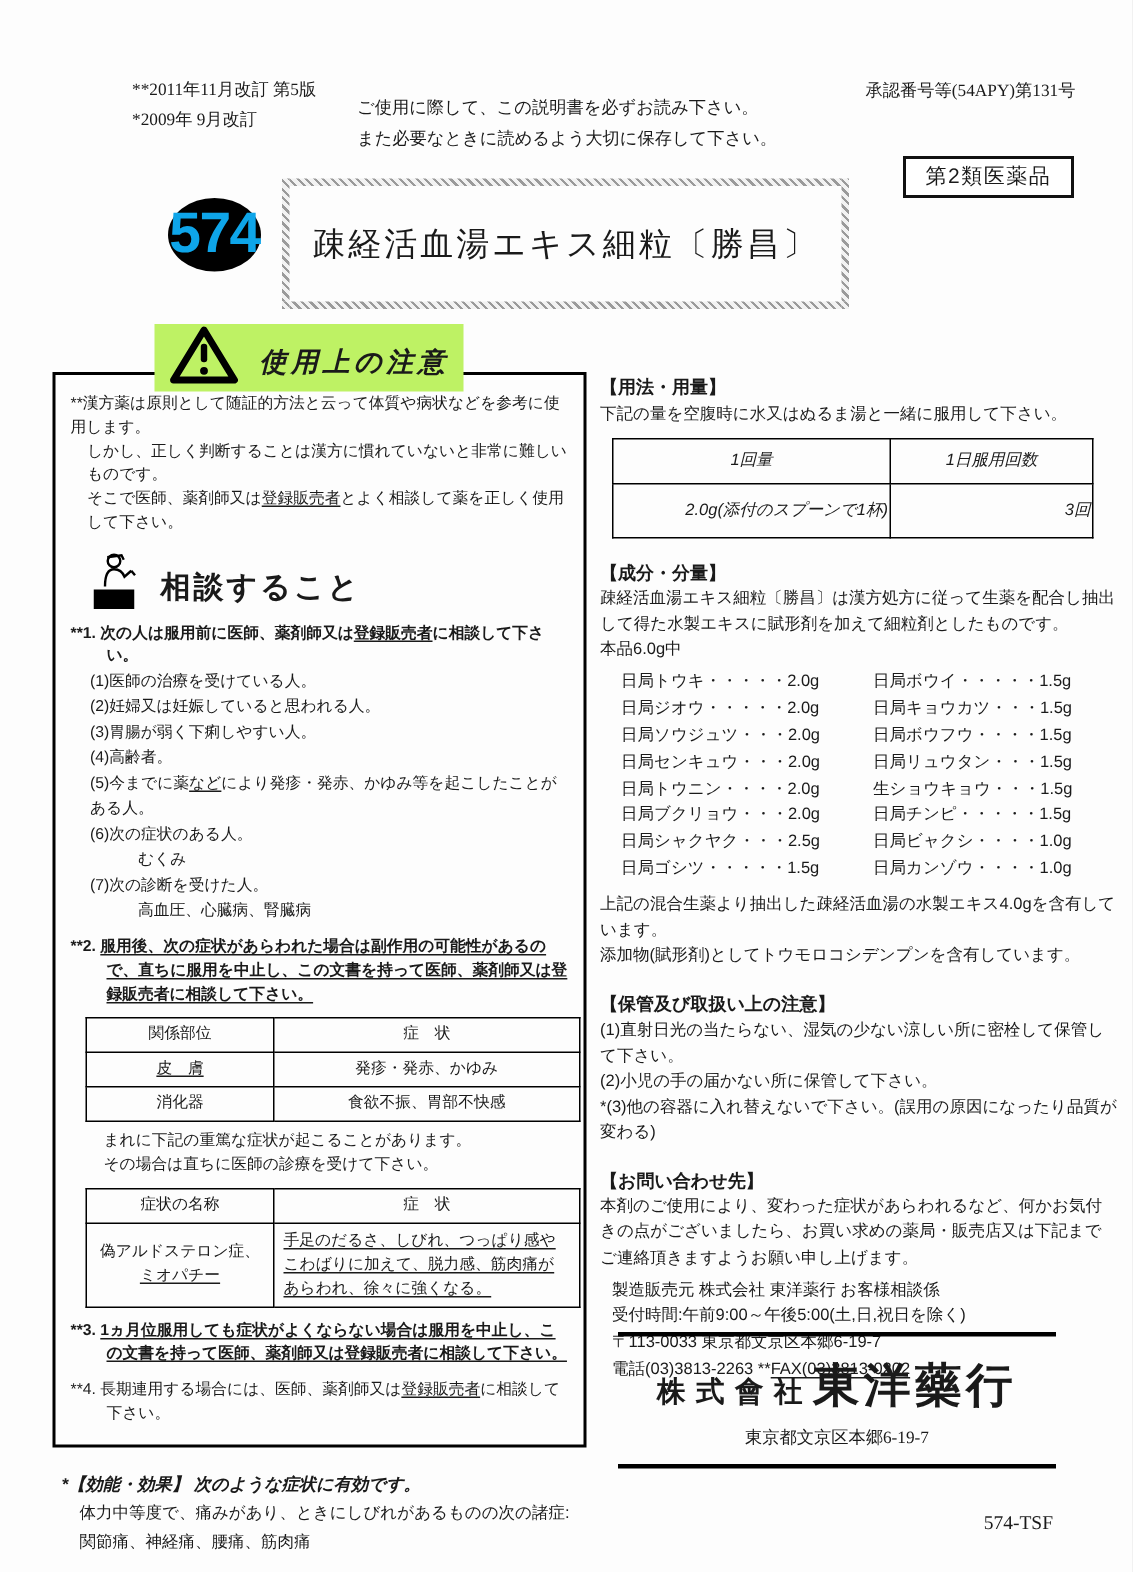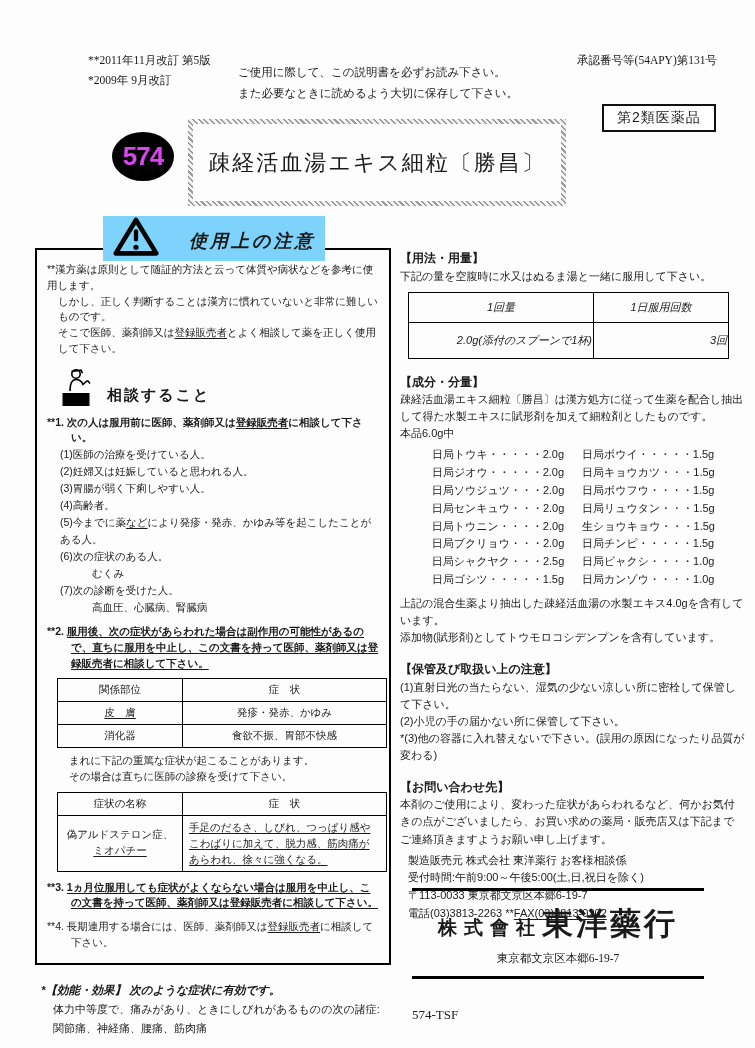--- a/index.html
+++ b/index.html
@@ -9,39 +9,39 @@
   .u{text-decoration:underline;text-underline-offset:2px;}
 
   
   .revisions{position:absolute;left:88px;top:50px;font-size:11.5px;line-height:1.75;}
   .notice{position:absolute;left:238px;top:62px;font-size:11.5px;line-height:1.8;}
   .approval{position:absolute;right:38px;top:53px;font-size:11.5px;}
   .class-box{position:absolute;left:602px;top:104px;border:2px solid #111;
              padding:3px 13px;font-size:14px;letter-spacing:1px;background:#fff;}
   .badge{position:absolute;left:112px;top:132px;width:62px;height:49px;background:#000;
          border-radius:50%;display:flex;align-items:center;justify-content:center;
-         color:#d946ef;font-size:26px;font-weight:bold;letter-spacing:-1px;}
+         color:#0ea5e9;font-size:38px;font-weight:bold;letter-spacing:-1px;}
   .title-box{position:absolute;left:188px;top:119px;width:368px;height:77px;
              display:flex;align-items:center;justify-content:center;
              border:5px solid transparent;
              border-image:repeating-linear-gradient(45deg,#9a9a9a 0 1.5px,#f2f2f2 1.5px 4px) 5;}
   .title-box .t{font-size:22px;letter-spacing:2px;font-weight:500;}
 
   
   .left-col{position:absolute;left:35px;top:214px;width:356px;}
   .caution-box{border:2px solid #000;margin-top:34px;position:relative;
                padding:12px 8px 12px 10px;font-size:10.5px;line-height:1.5;}
-  .caution-head{position:absolute;top:-34px;left:66px;background:#7dd3fc;
-                display:flex;align-items:flex-end;gap:30px;padding:0 10px 4px 10px;}
+  .caution-head{position:absolute;top:-34px;left:66px;background:#bef264;
+                display:flex;align-items:flex-end;gap:14px;padding:0 10px 4px 10px;}
   .caution-title{font-family:"Liberation Serif",serif;font-style:italic;font-weight:bold;
                  font-size:18px;letter-spacing:3px;padding-bottom:2px;}
   .intro div{padding-left:11px;}
   .intro div:first-child{padding-left:0;}
   .consult-row{display:flex;align-items:flex-end;gap:14px;margin:10px 0 6px 14px;}
-  .consult-label{font-size:15px;font-weight:bold;letter-spacing:2px;padding-bottom:2px;}
+  .consult-label{font-size:20px;font-weight:bold;letter-spacing:2px;padding-bottom:2px;}
   .hang{padding-left:24px;text-indent:-24px;margin-top:8px;}
   .bold{font-weight:bold;}
   .plist{margin-left:13px;line-height:1.62;}
   .plist .sub{margin-left:32px;font-family:Liberation Serif, serif;}
   .ctable{border-collapse:collapse;margin:7px 0 4px 10px;width:330px;font-size:10.5px;}
   .ctable th,.ctable td{border:1.4px solid #000;padding:3px 6px;font-weight:normal;}
   .ctable th{text-align:center;}
   .ctable .c1{width:112px;text-align:center;}
   .ctable .c2{text-align:center;}
   .ctable .left{text-align:left;line-height:1.55;}
@@ -54,36 +54,36 @@
   
   .right-col{position:absolute;left:400px;top:249px;width:345px;font-size:11px;line-height:1.55;}
   .sec-h{font-weight:bold;font-size:12px;margin-top:0;}
   .dosage-table{border-collapse:collapse;margin:7px 0 14px 8px;font-size:11px;}
   .dosage-table th,.dosage-table td{border:1.6px solid #000;text-align:center;font-weight:normal;font-style:italic;}
   .dosage-table th{width:182px;height:27px;}
   .dosage-table th+th{width:132px;}
   .dosage-table td{height:33px;text-align:right;}
   .ing-rows{margin:4px 0 6px 14px;}
   .ing-row{display:flex;line-height:1.62;}
-  .ing-row span{display:inline-block;text-align:center;}
+  .ing-row span{display:inline-block;}
   .ing-l{width:168px;}
   .mt10{}
   .mt14{margin-top:14px;}
   .contact-block{margin-left:8px;margin-top:4px;line-height:1.62;}
 
   
   .footer-logo{position:absolute;left:412px;top:888px;width:292px;}
   .rule{border-top:3px solid #000;}
   .logo-line{text-align:center;margin:12px 0 6px 0;font-family:"Liberation Serif",serif;
              font-weight:bold;white-space:nowrap;}
   .logo-prefix{font-size:19px;letter-spacing:7px;}
   .logo-name{font-size:31px;letter-spacing:3px;}
   .logo-addr{text-align:center;font-size:11.5px;margin-bottom:10px;
              font-family:"Liberation Serif",serif;}
-  .doc-code{text-align:left;margin-top:28px;font-size:13px;padding-right:2px;
+  .doc-code{text-align:right;margin-top:28px;font-size:13px;padding-right:2px;
             font-family:"Liberation Serif",serif;}
   .icon svg{display:block;}
 </style>
 </head>
 <body>
 
 <div class="page">
 
   <div class="revisions serif">
     <div>**2011年11月改訂 第5版</div>

